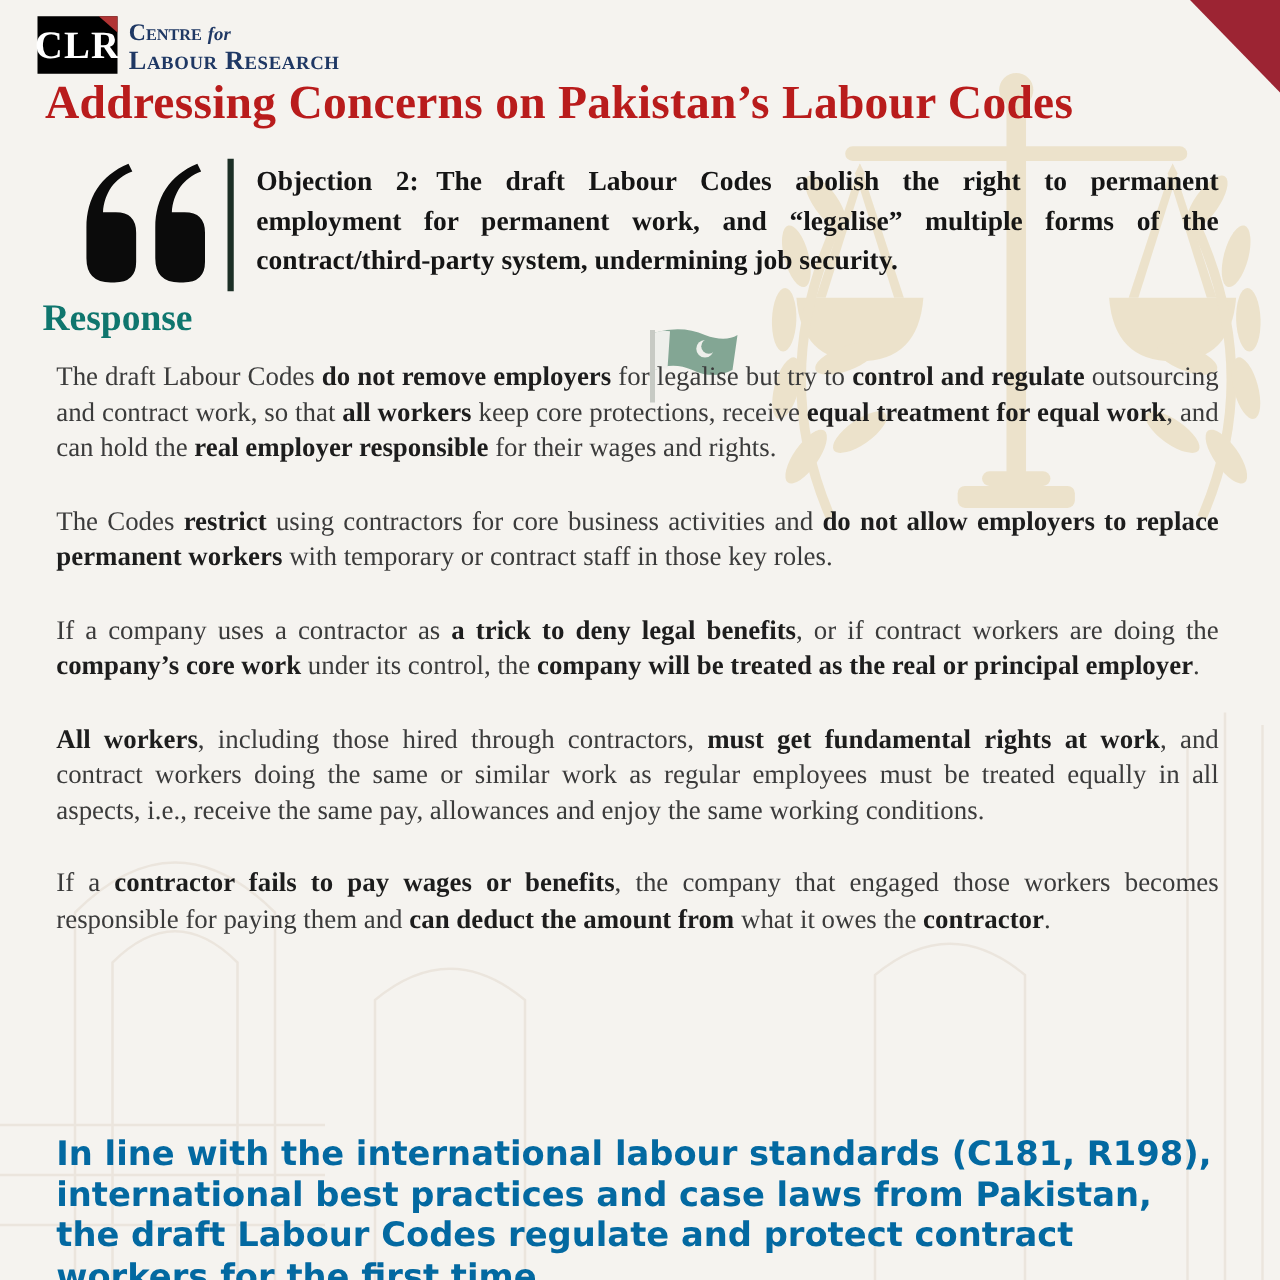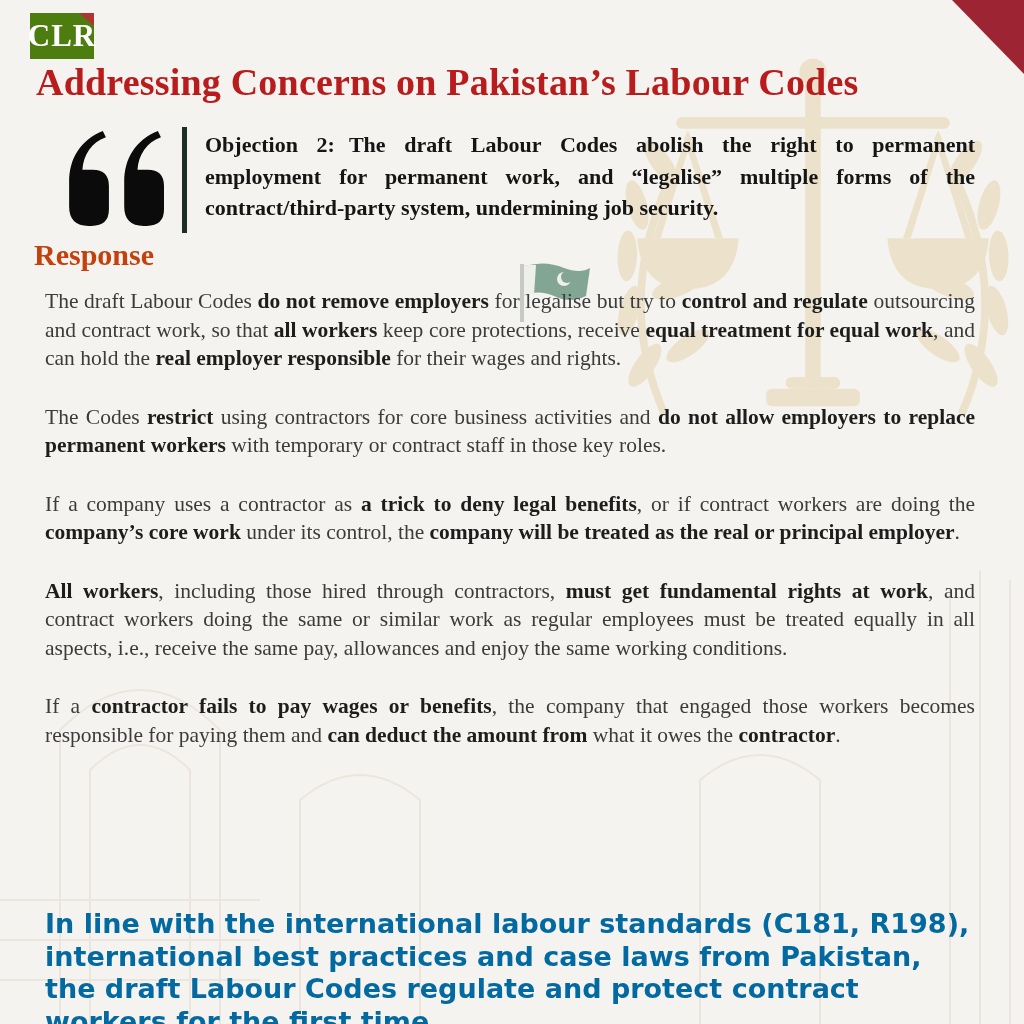--- a/index.html
+++ b/index.html
@@ -12,21 +12,21 @@
   .wm-scales{left:598px;top:48px;width:430px;height:400px;opacity:.55;}
   .wm-flag{left:516px;top:262px;width:78px;height:62px;opacity:.5;}
   .wm-building{left:0;top:470px;width:1024px;height:554px;opacity:.5;}
 
   
   .corner{position:absolute;top:0;right:0;width:0;height:0;
           border-left:72px solid transparent;border-top:74px solid #9c2433;}
 
   
   .logo{position:absolute;left:30px;top:13px;display:flex;align-items:flex-start;z-index:2;}
-  .logo-box{position:relative;width:64px;height:46px;background:#4d7c0f;
+  .logo-box{position:relative;width:64px;height:46px;background:#000000;
             display:flex;align-items:center;justify-content:center;}
   .logo-box span{color:#ffffff;font-weight:bold;font-size:31px;letter-spacing:1px;}
   .logo-notch{position:absolute;top:0;right:0;width:0;height:0;
               border-left:15px solid transparent;border-top:13px solid #b03434;}
   .logo-text{margin-left:9px;color:#1f3864;line-height:1.05;padding-top:4px;}
   .logo-line1{font-variant:small-caps;font-weight:bold;font-size:19px;}
   .logo-line1 .for{font-variant:normal;font-style:italic;font-size:15px;font-weight:bold;}
   .logo-line2{font-variant:small-caps;font-weight:bold;font-size:21px;letter-spacing:.5px;}
 
   
@@ -37,21 +37,21 @@
   .quote-icon{position:absolute;left:62px;top:126px;width:102px;height:108px;z-index:2;}
   .obj-divider{position:absolute;left:182px;top:127px;width:5px;height:106px;
                background:#1c2f26;z-index:2;}
   .objection{position:absolute;left:205px;top:129px;width:770px;margin:0;z-index:2;
              font-size:22px;font-weight:bold;color:#151515;line-height:31.5px;
              text-align:justify;}
   .objection .obj-label{margin-right:14px;}
 
   
   h2.response{position:absolute;left:34px;top:238px;margin:0;z-index:2;
-              color:#c2410c;font-size:30px;font-weight:bold;}
+              color:#0f766e;font-size:30px;font-weight:bold;}
   .paras{position:absolute;left:45px;top:287px;width:930px;z-index:2;}
   .paras p{margin:0 0 30px 0;font-size:21.5px;line-height:28.5px;color:#3b3b3b;
            text-align:justify;}
   .paras p b{color:#1d1d1d;}
 
   
   .highlight{position:absolute;left:45px;top:908px;width:925px;margin:0;z-index:2;
              font-family:"DejaVu Sans",sans-serif;font-weight:bold;font-size:27px;
              line-height:32.5px;color:#0369a1;}
   .hashtag{position:absolute;right:14px;bottom:6px;z-index:2;
@@ -117,20 +117,27 @@
     <line x1="0" y1="510" x2="260" y2="510"></line>
   </svg>
 
   <div class="corner"></div>
 
   <div class="logo">
     <div class="logo-box">
       <span>CLR</span>
       <span class="logo-notch"></span>
     </div>
+    <div class="logo-text">
+      <div class="logo-line1">
+        <span>Centre</span>
+        <span class="for">for</span>
+      </div>
+      <div class="logo-line2">Labour Research</div>
+    </div>
   </div>
 
   <h1 class="title">Addressing Concerns on Pakistan’s Labour Codes</h1>
 
   <svg class="quote-icon" viewBox="0 0 100 96" fill="#0b0b0b">
     <path d="M40,0 C18,9 7,27 7,50 L7,74 Q7,93 26,93 L29,93 Q46,93 46,77 L46,54 Q46,38 30,38 L20,38 C21,23 29,11 43,6 Z"></path>
     <path d="M94,0 C72,9 61,27 61,50 L61,74 Q61,93 80,93 L83,93 Q100,93 100,77 L100,54 Q100,38 84,38 L74,38 C75,23 83,11 97,6 Z"></path>
   </svg>
   <div class="obj-divider"></div>
   <p class="objection">

